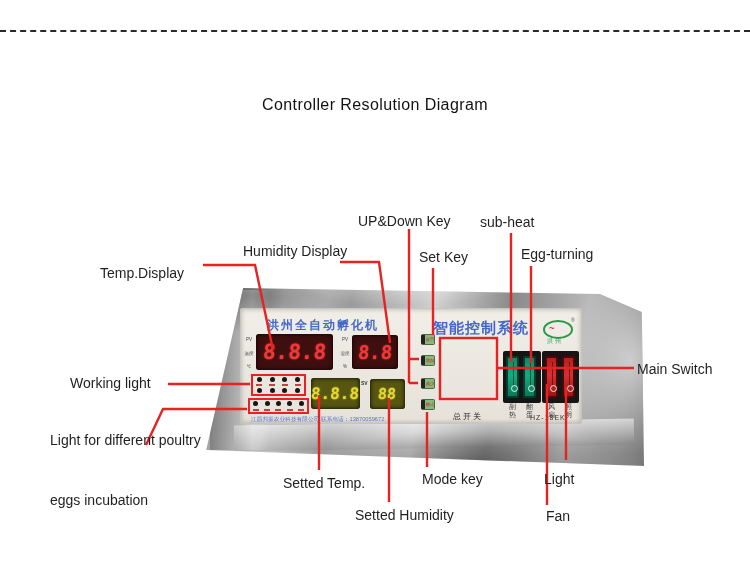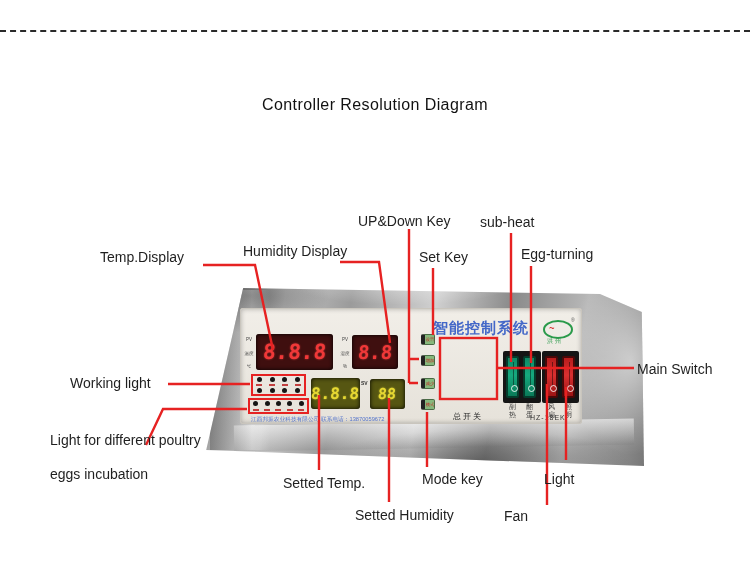--- a/index.html
+++ b/index.html
@@ -81,43 +81,44 @@
   .rk-green{background:linear-gradient(180deg,#0c8a66,#16a97e 45%,#0a7a58);border:2px solid #043d2c;}
   .rk-red{background:linear-gradient(180deg,#b81d1d,#d83030 45%,#9c1414);border:2px solid #4a0808;}
   .rk1{left:265px;} .rk2{left:282px;} .rk3{left:304px;} .rk4{left:321px;}
   .swlabel{top:94px;width:11px;font-size:7px;line-height:8px;color:#3a3a3a;text-align:center;word-break:break-all;}
   .swl1{left:266px;} .swl2{left:283px;} .swl3{left:305px;} .swl4{left:322px;}
   .model-code{left:289px;top:105px;font-size:7px;color:#333;letter-spacing:1px;white-space:nowrap;}
   .footer-text{left:10px;top:106px;width:180px;font-size:6px;color:#5575cc;white-space:nowrap;transform:scale(.95);transform-origin:left top;}
   
   .ann-svg{position:absolute;left:0;top:0;width:750px;height:562px;pointer-events:none;}
   .lbl{position:absolute;font-size:14px;color:#1f1f1f;white-space:nowrap;}
-  .lbl-temp{left:100px;top:233px;} .lbl-hum{left:243px;top:227px;}
+  .lbl-temp{left:100px;top:249px;} .lbl-hum{left:243px;top:227px;}
   .lbl-updown{left:358px;top:197px;} .lbl-set{left:419px;top:233px;}
   .lbl-subheat{left:480px;top:198px;} .lbl-eggturn{left:521px;top:230px;text-align:center;}
   .lbl-mainswitch{left:637px;top:345px;} .lbl-working{left:70px;top:359px;}
-  .lbl-poultry1{left:50px;top:416px;} .lbl-poultry2{left:50px;top:450px;}
+  .lbl-poultry1{left:50px;top:416px;} .lbl-poultry2{left:50px;top:476px;}
   .lbl-settemp{left:283px;top:459px;} .lbl-sethum{left:355px;top:491px;}
-  .lbl-modekey{left:422px;top:455px;} .lbl-fan{left:504px;top:492px;}
+  .lbl-modekey{left:422px;top:455px;} .lbl-fan{left:546px;top:492px;}
   .lbl-light{left:544px;top:455px;}
 </style>
 </head>
 <body>
 
 <div class="stage">
 
   <div class="dashline"></div>
   <div class="title">Controller Resolution Diagram</div>
 
   <div class="frame">
     <div class="refl1"></div>
     <div class="refl2"></div>
   </div>
 
   <div class="panel">
+    <div class="brand-title">洪州全自动孵化机</div>
     <div class="system-title">智能控制系统</div>
     <div class="logo">
       <span class="logo-swoosh">~</span>
     </div>
     <div class="logo-reg">®</div>
     <div class="logo-sub">洪州</div>
 
     <div class="led led-temp">
       <span>8.8.8</span>
     </div>

